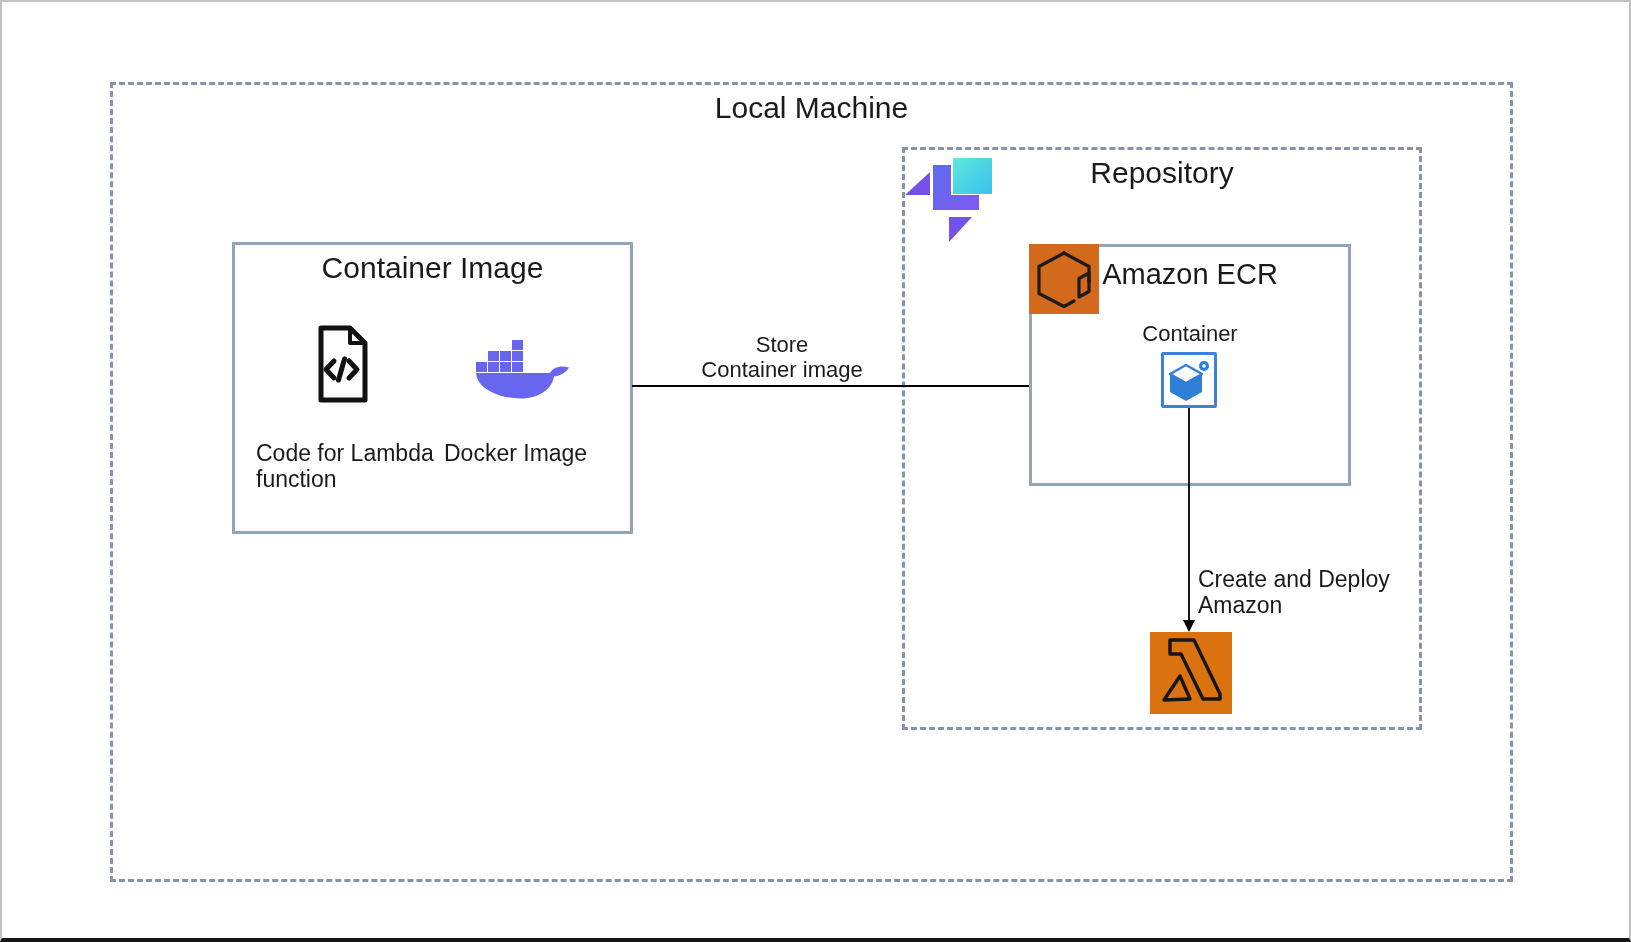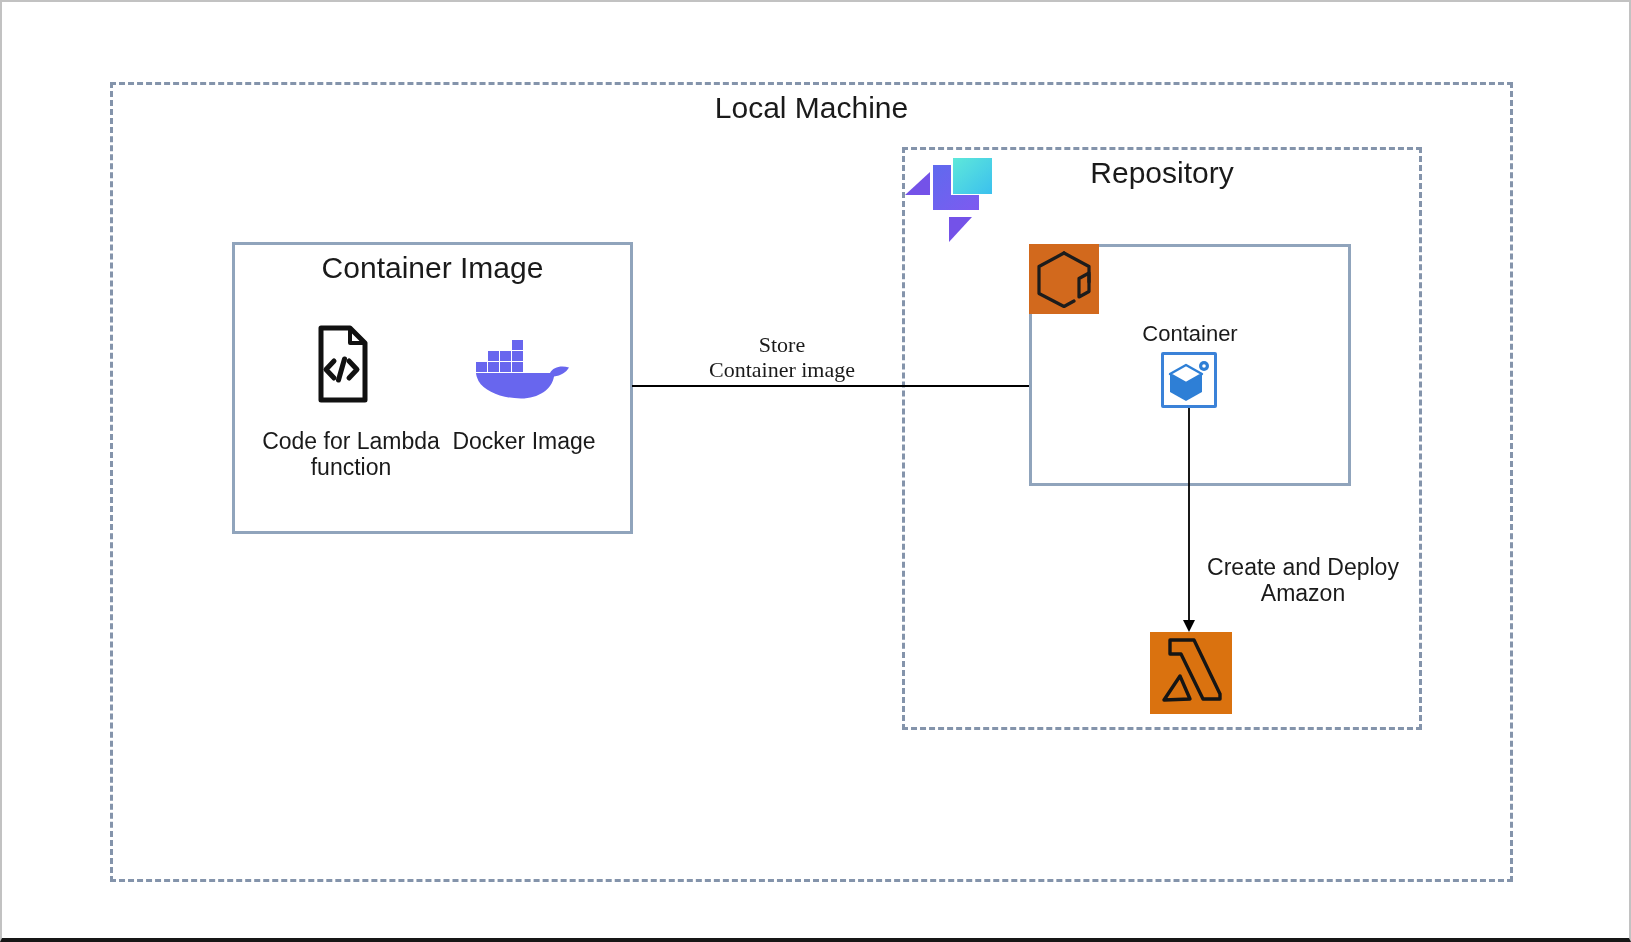--- a/index.html
+++ b/index.html
@@ -32,42 +32,43 @@
   }
   .box-title{
     position:absolute;left:0;right:0;top:6px;
     text-align:center;
     font-size:30px;
     line-height:34px;
     white-space:nowrap;
   }
   .small-label{
     position:absolute;
-    text-align:center;
+    text-align:left;
     font-size:23px;
     line-height:26px;
+    margin-top:12px;
   }
   .arrow-label{
     position:absolute;
     text-align:center;
     font-size:22px;
     line-height:25px;
   }
   #local-machine{left:108px;top:80px;width:1403px;height:800px;}
   #localstack-box{left:900px;top:145px;width:520px;height:583px;}
   #container-box{left:230px;top:240px;width:401px;height:292px;}
   #ecr-box{left:1027px;top:242px;width:322px;height:242px;}
   #ecr-title{top:10px;font-size:29px;}
   #repository-label{position:absolute;left:0;right:0;top:74px;text-align:center;font-size:22px;}
   #code-file-icon{left:310px;top:322px;width:58px;height:80px;}
   #docker-icon{left:472px;top:338px;width:100px;height:62px;}
   #code-label{left:254px;top:426px;width:190px;}
   #docker-label{left:442px;top:426px;width:160px;}
   #store-arrow{left:630px;top:372px;width:526px;height:24px;}
-  #store-label{left:668px;top:330px;width:224px;font-family:Liberation Serif, serif;}
+  #store-label{left:668px;top:330px;width:224px;}
   #localstack-logo-icon{left:901px;top:152px;width:92px;height:90px;}
   #ecr-service-icon{
     left:1027px;top:242px;width:70px;height:70px;
     background:var(--ecr-orange,#d2691d);
     z-index:3;
   }
   #repository-icon{
     left:1159px;top:350px;width:56px;height:56px;
     box-sizing:border-box;
     border:3px solid var(--repo-border-blue,#3b82d8);
@@ -161,20 +162,21 @@
         </linearGradient>
       </defs>
       <rect x="50" y="4" width="39" height="36" fill="url(#lsTeal)"></rect>
       <path d="M30 11 H48 V41 H76 V56 H30 Z" fill="url(#lsPurp)"></path>
       <polygon points="27,18 27,41 2,41" style="fill:var(--ls-purple-solid,#7452e8)"></polygon>
       <polygon points="46,63 69,63 46,88" style="fill:var(--ls-purple-solid,#7452e8)"></polygon>
     </svg>
   </div>
 
   <div id="ecr-box" class="solid-box">
+    <div id="ecr-title" class="box-title">Amazon ECR</div>
     <div id="repository-label">Container</div>
   </div>
 
   <div id="ecr-service-icon" class="abs">
     <svg width="70" height="70" viewBox="0 0 70 70">
       <g fill="none" stroke="#1c1c1c" stroke-width="3.2" stroke-linejoin="round" stroke-linecap="round">
         <path d="M35 9 L60 22.5 V38"></path>
         <path d="M35 9 L10 22.5 V49.5 L35 62.5 L45 57"></path>
         <path d="M60 29 L50 34.5 V53 L60 47.5 V29"></path>
       </g>

